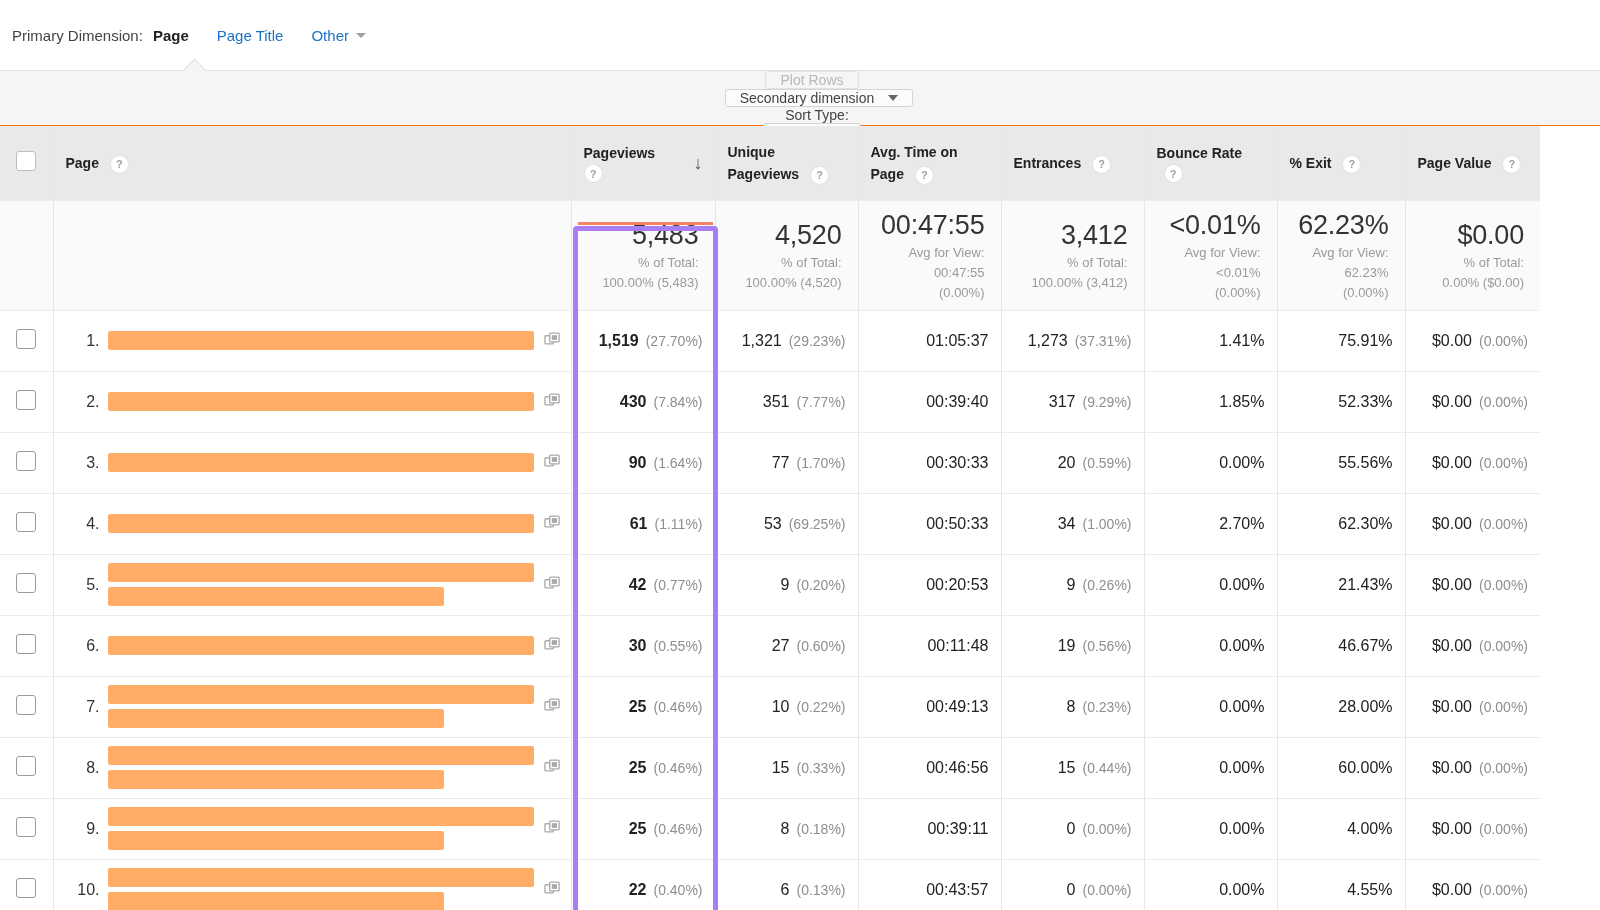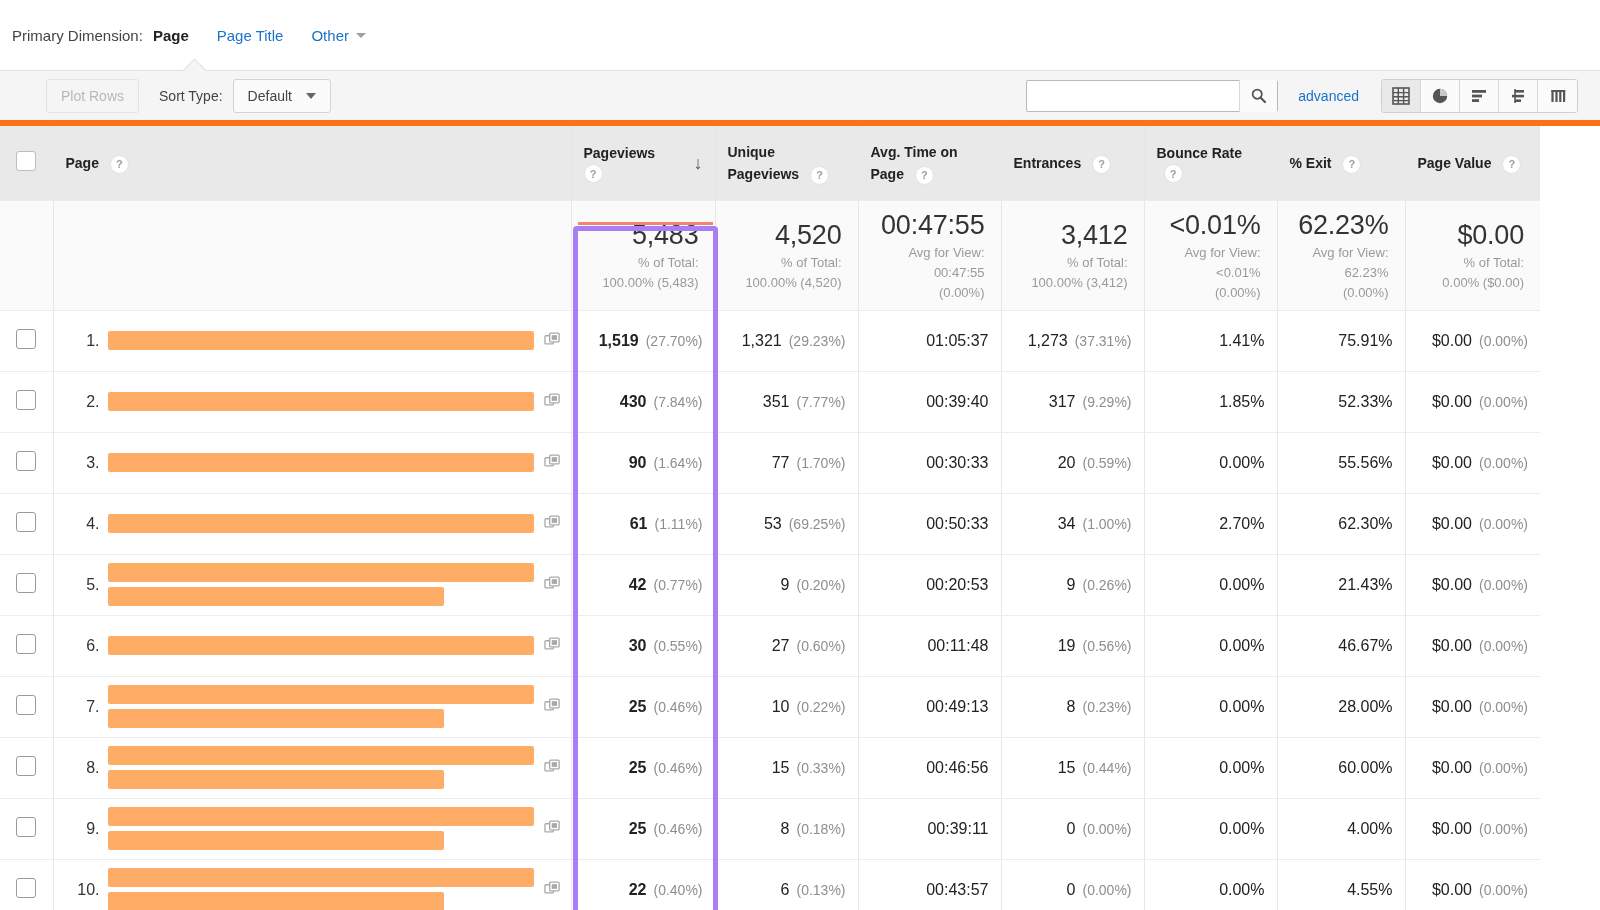--- a/index.html
+++ b/index.html
@@ -55,26 +55,27 @@
     border-right: 5px solid transparent;
     border-top: 5px solid #9aa0a6;
     margin-left: 7px;
   }
 
   
   .toolbar {
     height: 56px;
     background: #f5f5f5;
     border-top: 1px solid #e0e0e0;
-    border-bottom: 6px solid #f97316;
+    border-bottom: 1px solid #f97316;
     display: flex;
     align-items: center;
     padding: 0 22px 0 46px;
     box-sizing: border-box;
     position: relative;
+    flex-direction: column;
   }
   
   .notch {
     position: absolute;
     top: -9px;
     left: 186px;
     width: 16px; height: 16px;
     background: #f5f5f5;
     border-left: 1px solid #e0e0e0;
     border-top: 1px solid #e0e0e0;
@@ -345,20 +346,24 @@
     <span>Other</span>
     <span class="caret-sm"></span>
   </span>
 </div>
 
 <div class="toolbar">
   <span class="notch"></span>
 
   <button class="btn disabled">Plot Rows</button>
 
+  <div class="btn" style="margin-left:14px;">
+    <span>Secondary dimension</span>
+    <span class="caret"></span>
+  </div>
 
   <span class="sort-label">Sort Type:</span>
 
   <div class="btn">
     <span>Default</span>
     <span class="caret"></span>
   </div>
 
   <span class="spacer"></span>
 

